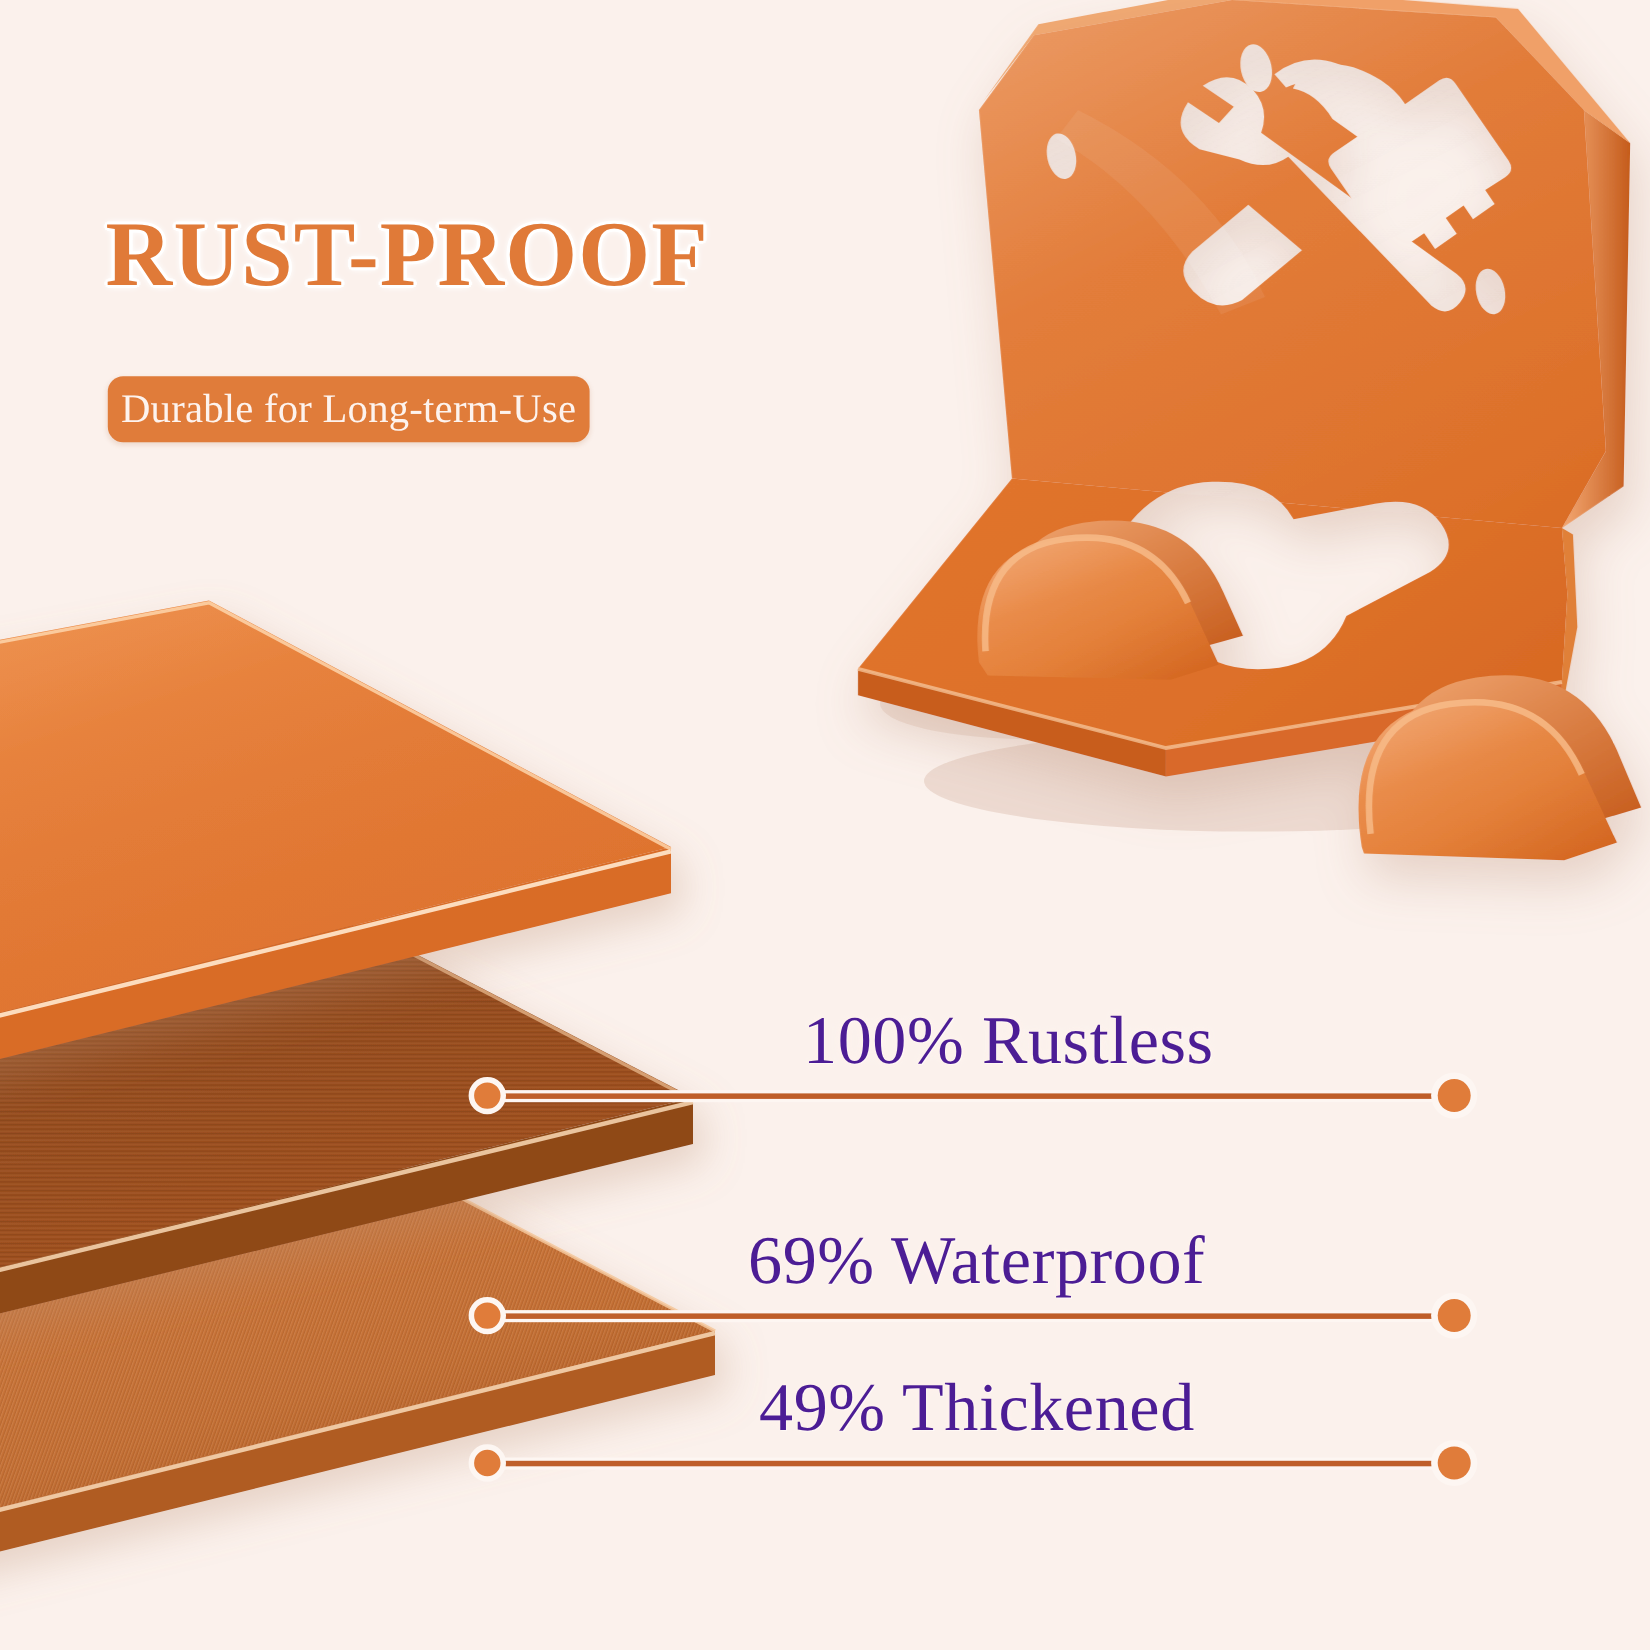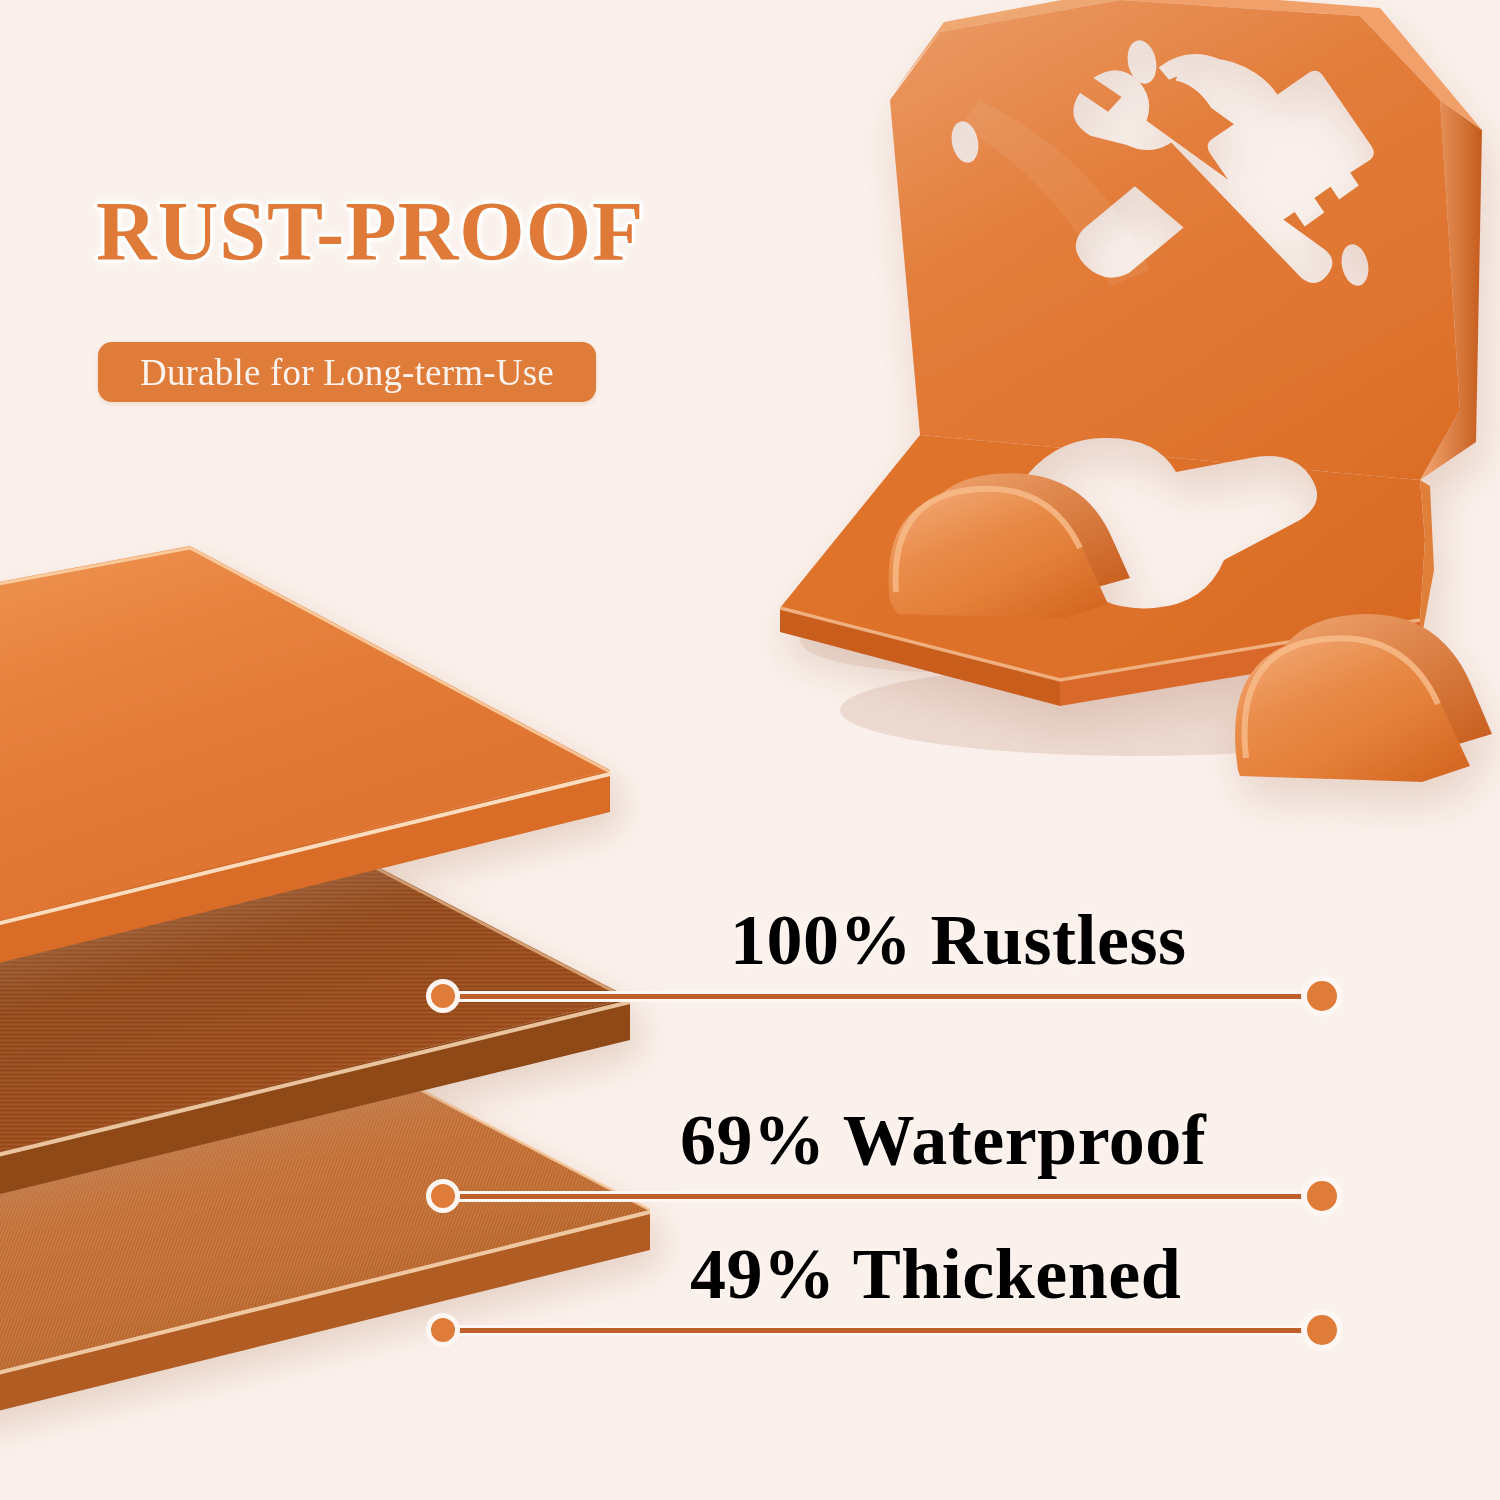--- a/index.html
+++ b/index.html
@@ -25,21 +25,21 @@
        2px 2px 0 #fff, -2px 2px 0 #fff, 2px -2px 0 #fff, -2px -2px 0 #fff,
        3px 0 0 #fff, -3px 0 0 #fff, 0 3px 0 #fff, 0 -3px 0 #fff;
     white-space:pre-line;
   }
   .headline .l2{display:block;}
 
   
   .badge{
     position:absolute;left:98px;top:342px;
     height:60px;
-    padding:0 42px;
+    padding:0 12px;
     display:flex;align-items:center;
     background:#e07c3a;
     border-radius:14px;
     color:#fdf3ee;
     font-family:"Liberation Serif", serif;
     font-size:37px;
     letter-spacing:.2px;
     box-shadow:0 2px 5px rgba(160,90,40,.16);
   }
 
@@ -50,23 +50,23 @@
   
   .plates{position:absolute;left:-330px;top:450px;width:1060px;height:1060px;}
   .plates svg{display:block;width:100%;height:100%;overflow:visible;}
 
   
   .callout{position:absolute;height:0;}
   .callout .ctext{
     position:absolute;left:0;bottom:14px;
     white-space:nowrap;
     font-family:"Liberation Serif", serif;
-    font-weight:bold;
-    font-size:72px;
-    color:#000000;
+    font-weight:normal;
+    font-size:62px;
+    color:#4c1d95;
     text-shadow:0 0 10px #fdf2ed,0 0 6px #fdf2ed,1px 1px 0 rgba(255,255,255,.75);
     letter-spacing:.5px;
   }
   .callout .cline{
     position:absolute;left:0;top:0;height:5px;
     background:#bf5f2b;
     box-shadow:0 3px 0 0 #fdf6f2, 0 -3px 0 0 #fdf6f2;
   }
   .callout .dot-hollow{
     position:absolute;width:34px;height:34px;border-radius:50%;

